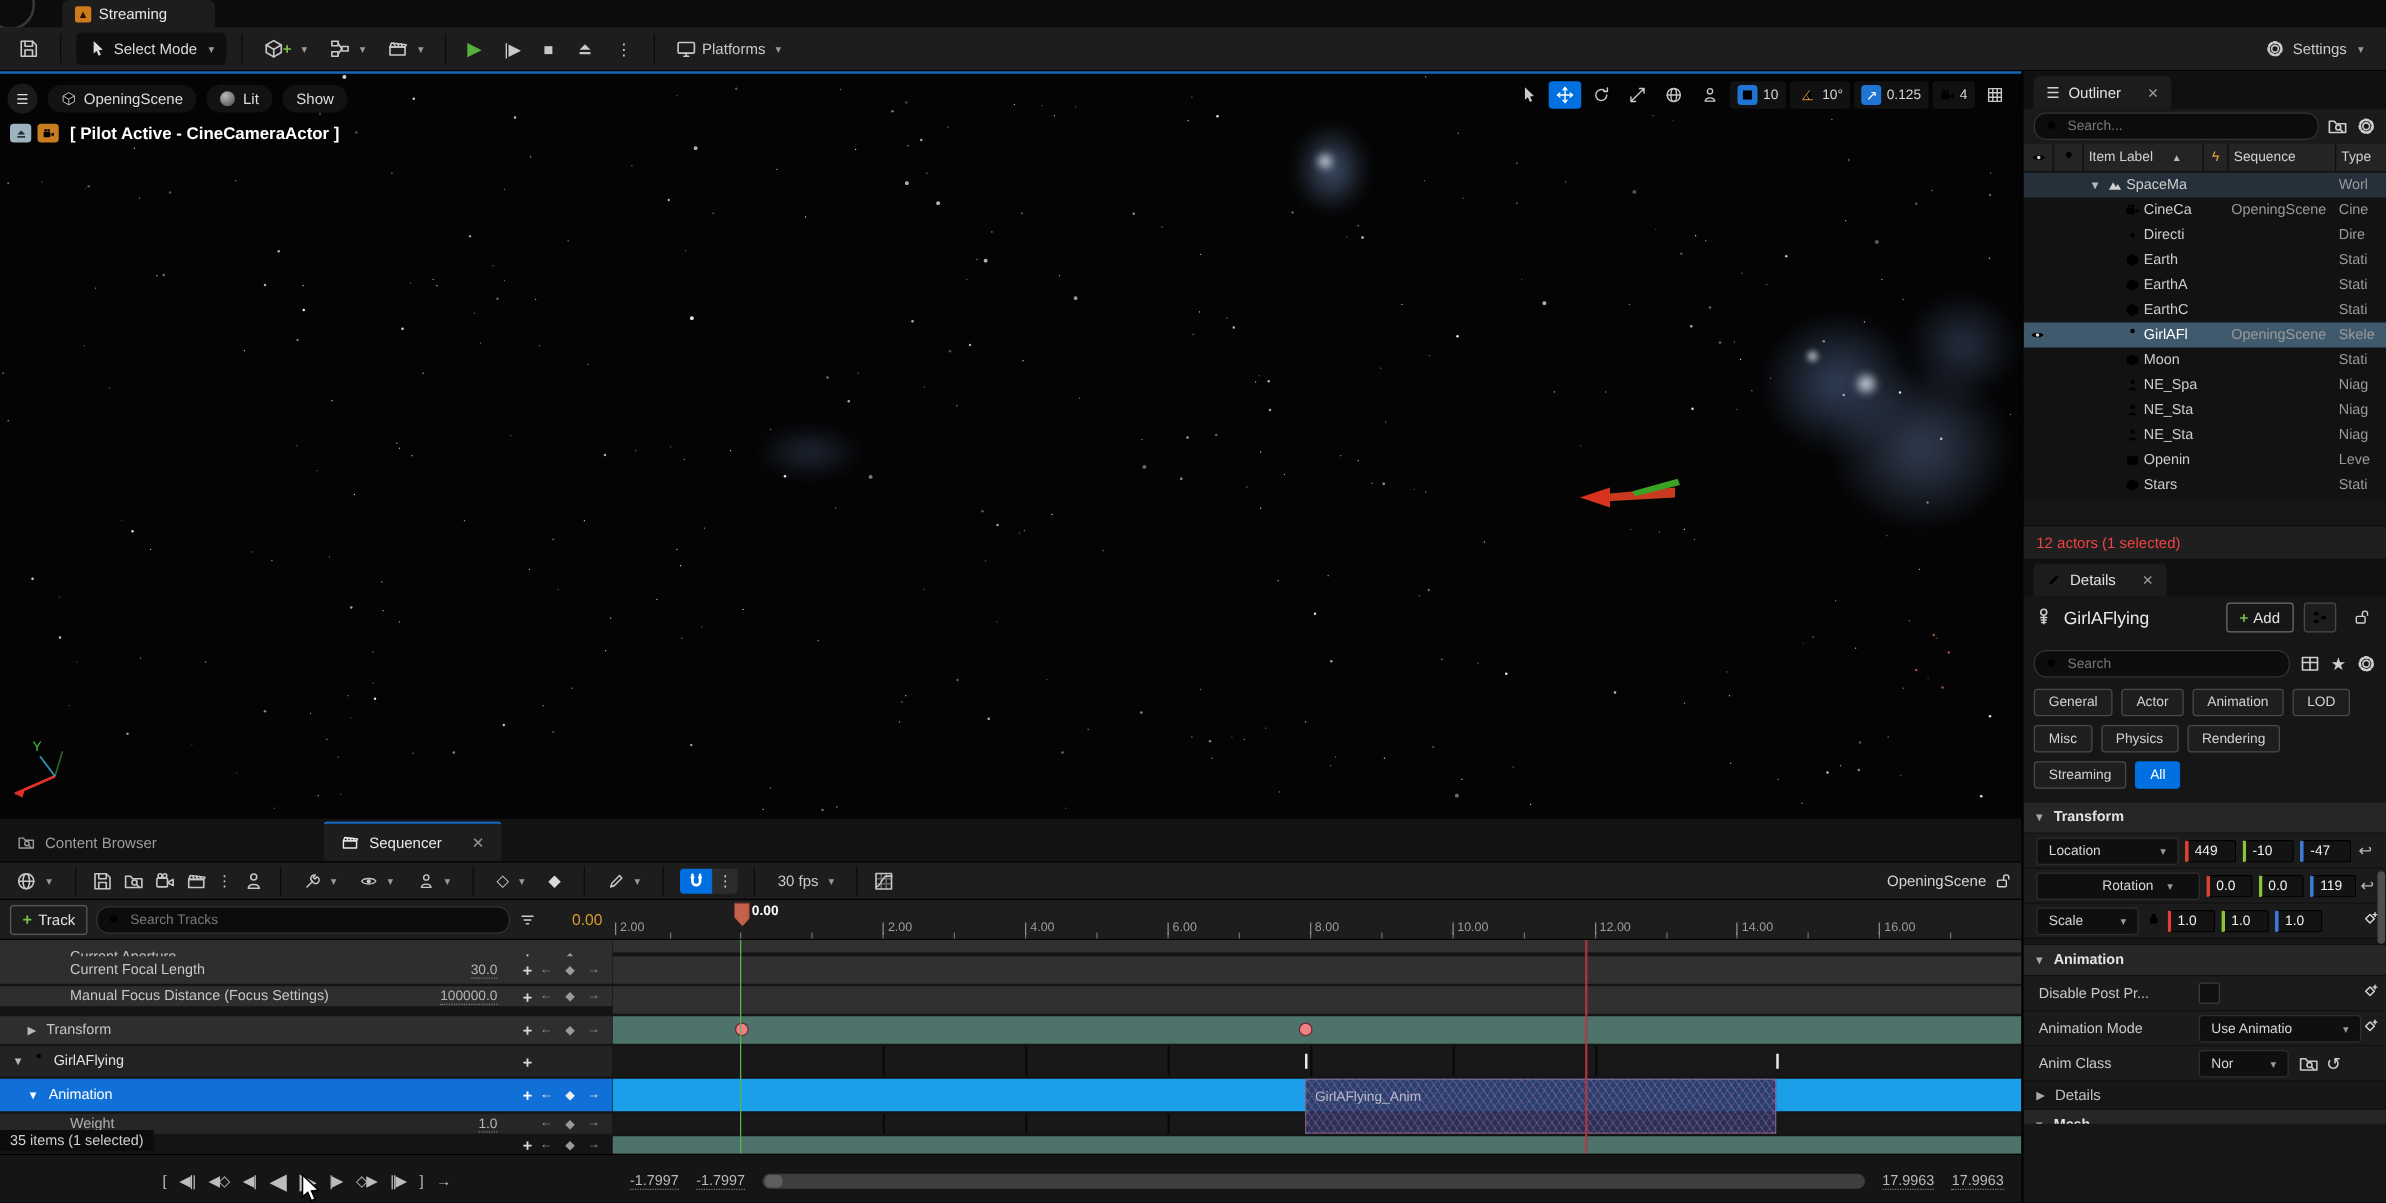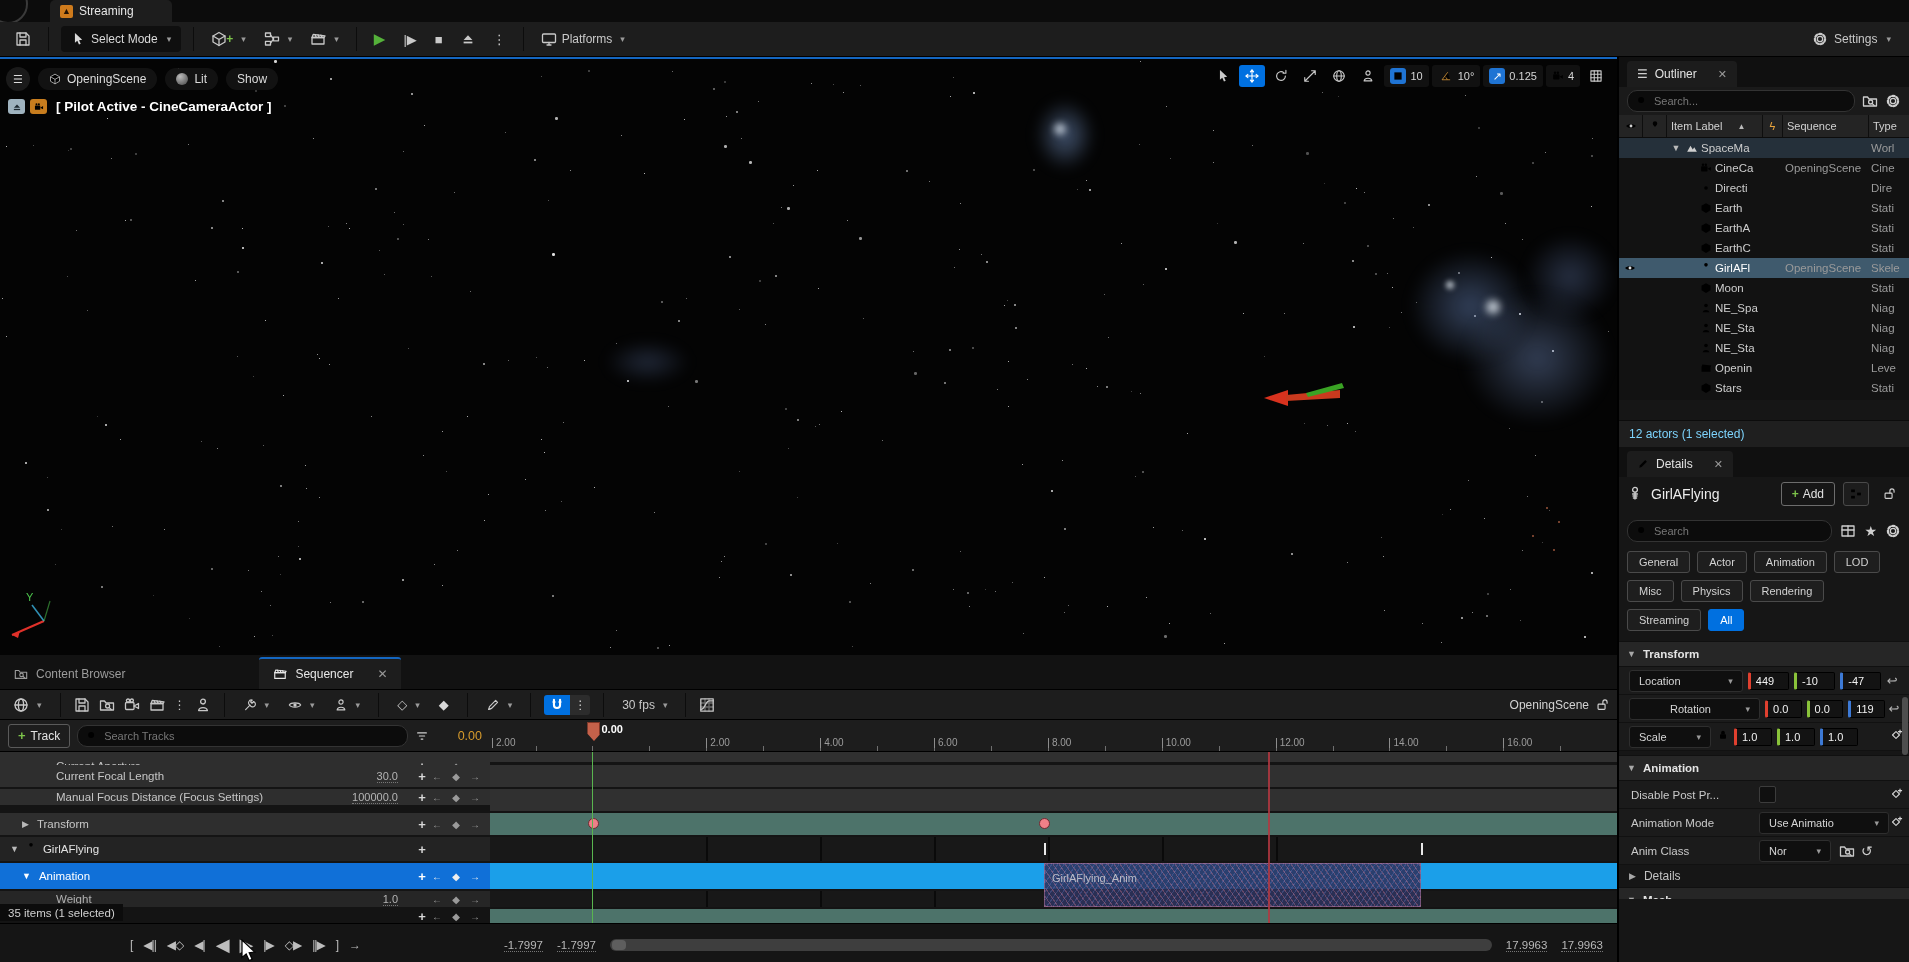--- a/index.html
+++ b/index.html
@@ -53,21 +53,21 @@
   .o-head{height:22px;background:#242424;display:flex;align-items:center;font-size:11px;color:#d2d2d2;flex:none;border-bottom:1px solid #0c0c0c;}
   .o-head>div{display:flex;align-items:center;gap:15px;padding:0 4px;border-right:1px solid #0e0e0e;height:100%;box-sizing:border-box;}
   .o-rows{flex:none;height:262px;background:#121212;overflow:hidden;}
   .o-row{height:20px;display:flex;align-items:center;font-size:11.5px;color:#cdcdcd;}
   .o-row.world{background:#25303a;} .o-row.sel{background:#3f5a6d;color:#fff;}
   .o-row .eye-c{width:22px;flex:none;display:flex;justify-content:center;color:#dfdfdf;}
   .o-row .caret{width:14px;flex:none;color:#b9b9b9;font-size:9px;text-align:center;}
   .o-row .oic{width:18px;flex:none;display:flex;justify-content:center;color:#cfcfcf;}
   .o-row .lbl{flex:1;min-width:0;} .o-row .seq{width:86px;flex:none;color:#9a9a9a;}
   .o-row .typ{width:38px;flex:none;color:#9a9a9a;}
-  .o-foot{height:26px;margin-top:20px;background:#1f1f1f;display:flex;align-items:center;padding:0 10px;color:#7dd3fc;border-top:1px solid #0c0c0c;flex:none;}
+  .o-foot{height:26px;margin-top:20px;background:#1f1f1f;display:flex;align-items:center;padding:0 10px;color:#ef4444;border-top:1px solid #0c0c0c;flex:none;}
   
   .details{flex:1;display:flex;flex-direction:column;background:#161616;position:relative;overflow:hidden;}
   .d-header{height:34px;display:flex;align-items:center;gap:8px;padding:0 8px;flex:none;}
   .d-name{font-size:14px;color:#ececec;flex:1;}
   .add-btn{display:flex;align-items:center;gap:4px;height:22px;padding:0 10px;border:1px solid #6d6d6d;border-radius:3px;background:#161616;color:#e0e0e0;}
   .add-btn .plus{color:#7cc24a;font-weight:bold;}
   .sq-btn{width:24px;height:22px;border:1px solid #4a4a4a;border-radius:3px;display:flex;align-items:center;justify-content:center;color:#cfcfcf;background:#1d1d1d;}
   .inst-box{margin:2px 6px;background:#0a0a0a;border:1px solid #000;flex:none;}
   .inst-row{height:27px;display:flex;align-items:center;gap:7px;padding:0 8px;color:#e8e8e8;}
   .inst-row.sel{background:#3e5a77;}
@@ -1424,21 +1424,21 @@
           <div class="pill-dd" style="width:96px;justify-content:space-between;">
             <span>Location</span>
               <span class="chev">▾</span>
           </div>
           <span class="vbox x">449</span>
           <span class="vbox y">-10</span>
           <span class="vbox z">-47</span>
           <span class="undo">↩</span>
         </div>
         <div class="dt-row">
-          <div class="pill-dd" style="width:96px;justify-content:space-between;padding-left:40px;">
+          <div class="pill-dd" style="width:96px;justify-content:center;padding-left:40px;">
             <span>Rotation</span>
               <span class="chev">▾</span>
           </div>
           <span class="vbox x">0.0</span>
           <span class="vbox y">0.0</span>
           <span class="vbox z">119</span>
           <span class="undo">↩</span>
         </div>
         <div class="dt-row">
           <div class="pill-dd" style="width:62px;justify-content:space-between;">

